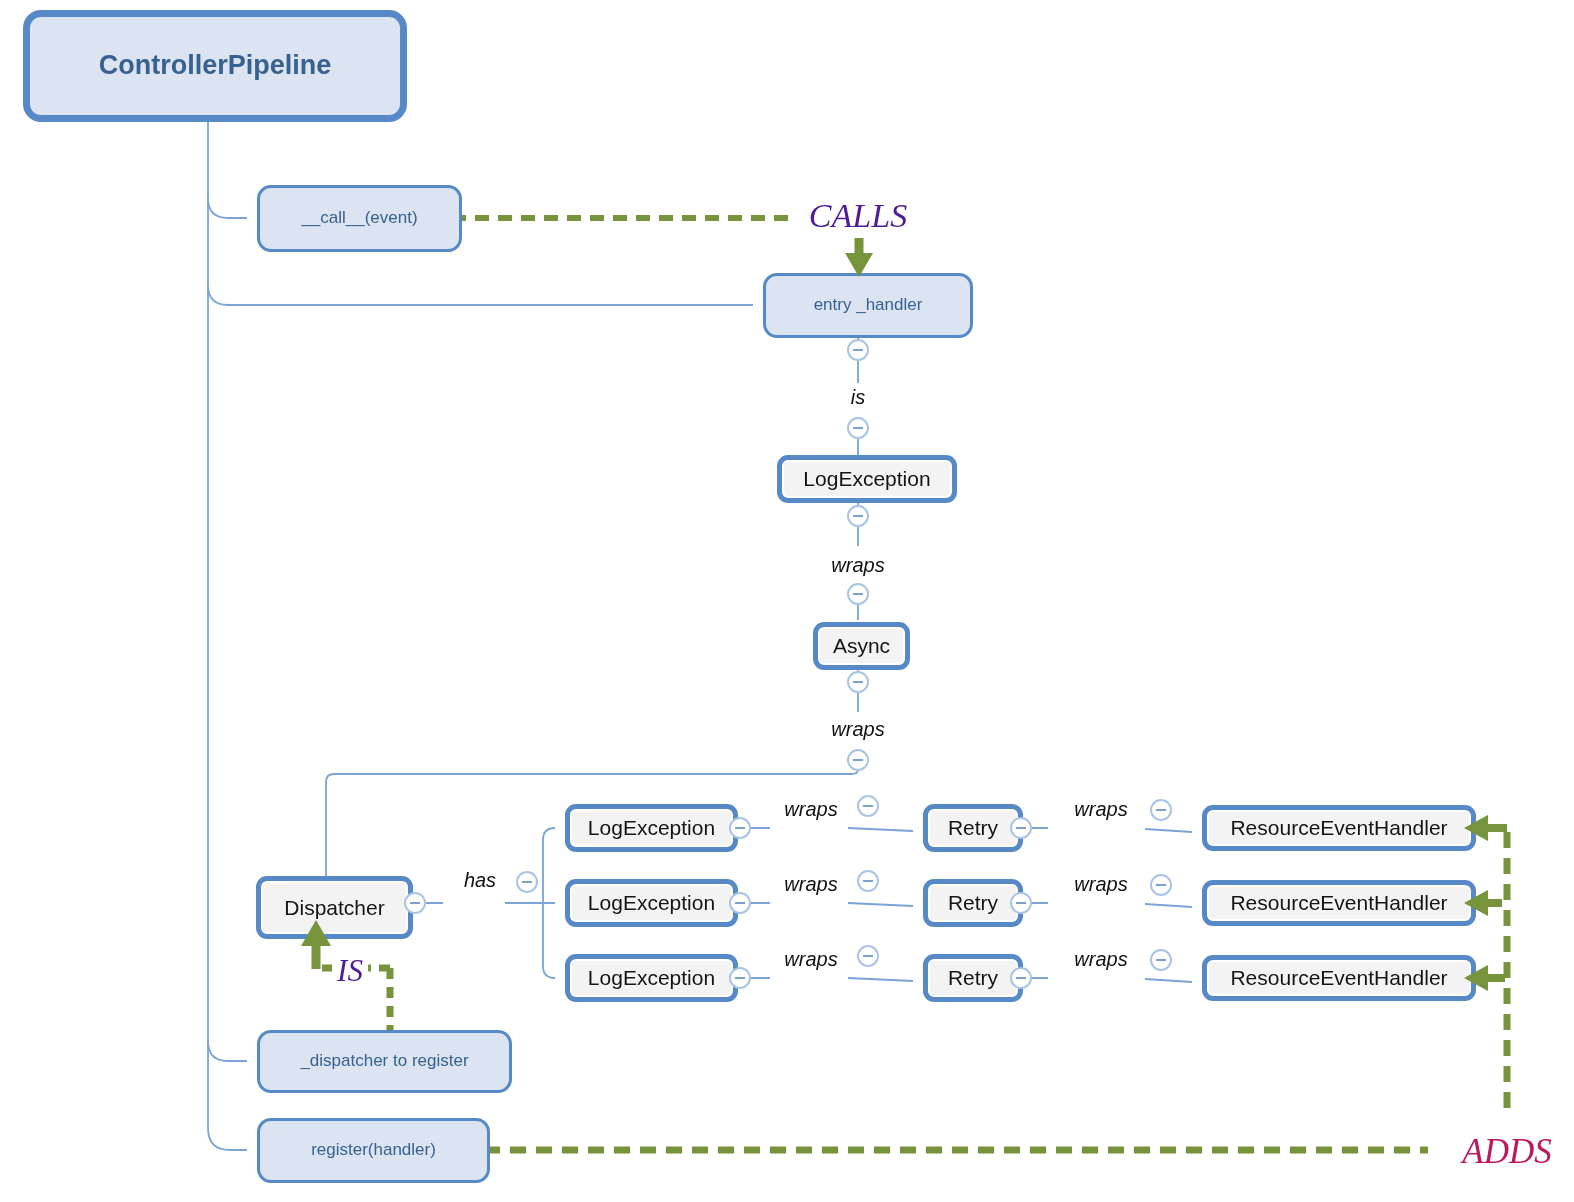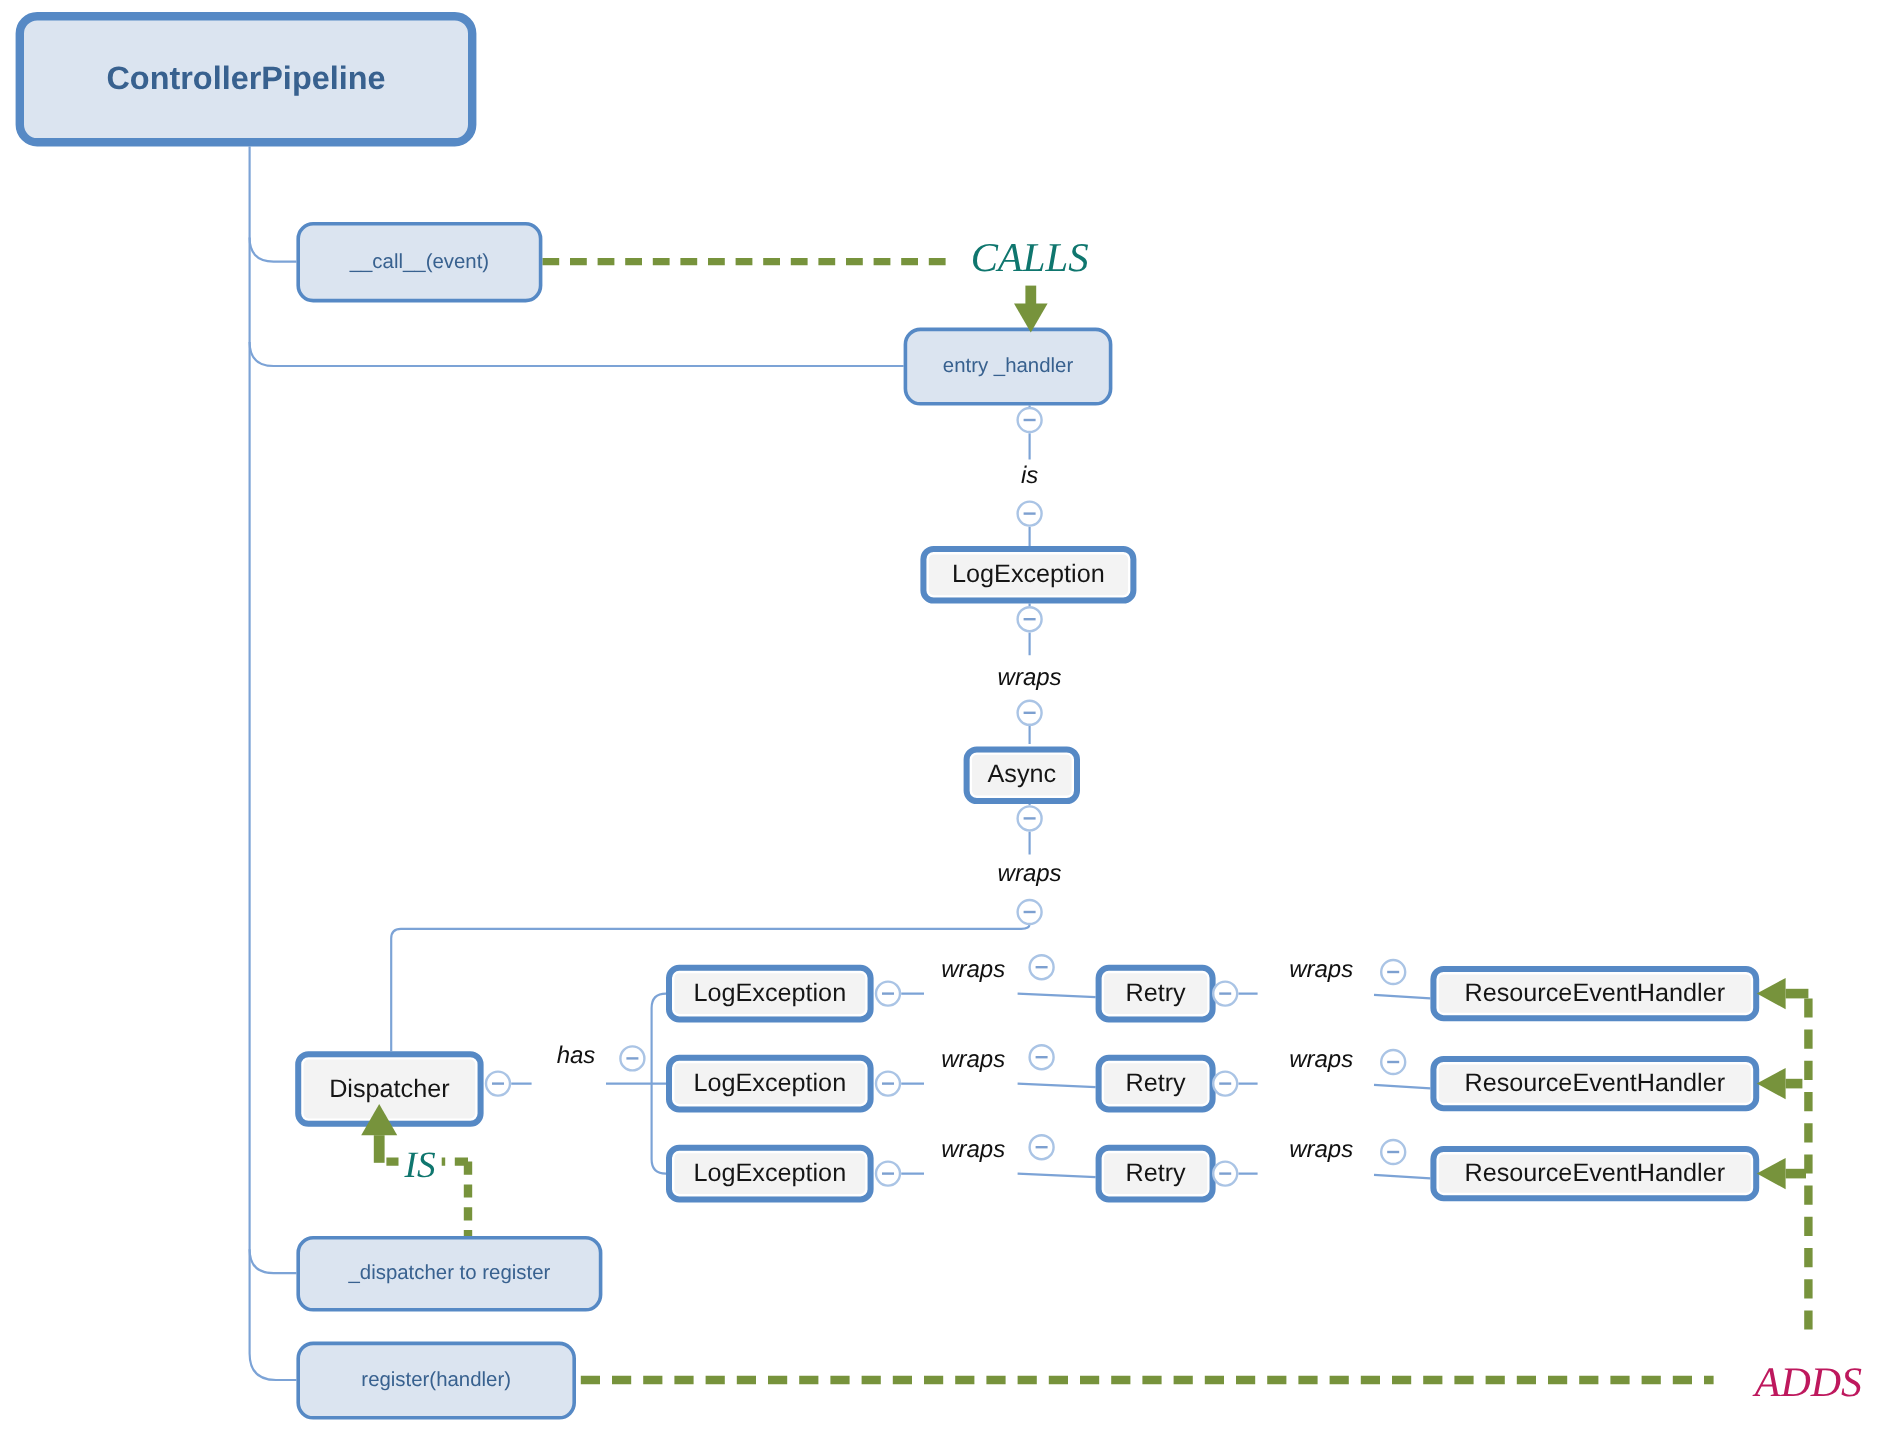--- a/index.html
+++ b/index.html
@@ -3,38 +3,38 @@
 <meta charset="utf-8">
 <style>
   html,body{margin:0;padding:0;background:#fff;}
   .canvas{
     position:relative;width:1574px;height:1202px;background:#ffffff;
     font-family:"Liberation Sans", sans-serif;overflow:hidden;
   }
   svg.layer{position:absolute;left:0;top:0;width:1574px;height:1202px;pointer-events:none;}
   .box{
     position:absolute;box-sizing:border-box;display:flex;align-items:center;justify-content:center;
-    text-align:right;line-height:1.1;
+    text-align:right;line-height:1.1;margin-left:10px;
   }
   .box-root{
     border:7px solid #5689c5;border-radius:18px;background:#dbe4f0;
     color:#38618f;font-weight:700;font-size:27px;
   }
   .box-blue{
     border:3px solid #5689c5;border-radius:14px;background:#dbe4f0;
     color:#38618f;font-size:17px;
   }
   .box-gray{
     border:5px solid #5689c5;border-radius:11px;background:#f3f3f3;
     box-shadow:inset 0 0 0 2px #ffffff;color:#151515;font-size:21px;
   }
   .lbl{position:absolute;transform:translate(-50%,-50%);white-space:nowrap;}
   .lbl-rel{font-style:italic;font-size:20px;color:#111;}
   .lbl-verb{
-    font-family:"Liberation Serif", serif;font-style:italic;color:#0f766e;
+    font-family:"Liberation Serif", serif;font-style:italic;color:#4c1d95;
     background:#ffffff;padding:0 5px;
   }
   .lbl-calls{font-size:34px;}
   .lbl-is{font-size:31px;}
   .lbl-adds{font-size:35px;color:#be185d;}
 </style>
 </head>
 <body>
 
 <div class="canvas">
@@ -60,21 +60,21 @@
       <path stroke-width="7" stroke-dasharray="11 8" d="M322,968 L390,968 M390,968 L390,1030"></path>
       <path stroke-width="7" stroke-dasharray="16 10" d="M1507,832 L1507,1112"></path>
       <path stroke-width="7" stroke-dasharray="16 10" d="M484,1150 L1428,1150"></path>
     </g>
   </svg>
 
   <div class="box box-root" style="left:13px;top:10px;width:384px;height:112px;">ControllerPipeline</div>
 
   <div class="box box-blue" style="left:247px;top:185px;width:205px;height:67px;">__call__(event)</div>
 
-  <div class="box box-blue" style="left:753px;top:273px;width:174px;height:65px;">entry _handler</div>
+  <div class="box box-blue" style="left:753px;top:273px;width:210px;height:65px;">entry _handler</div>
 
   <div class="box box-gray" style="left:767px;top:455px;width:180px;height:48px;">LogException</div>
 
   <div class="box box-gray" style="left:803px;top:622px;width:97px;height:48px;">Async</div>
 
   <div class="box box-gray" style="left:246px;top:876px;width:157px;height:63px;">Dispatcher</div>
 
   <div class="box box-blue" style="left:247px;top:1030px;width:255px;height:63px;">_dispatcher to register</div>
 
   <div class="box box-blue" style="left:247px;top:1118px;width:233px;height:65px;">register(handler)</div>

